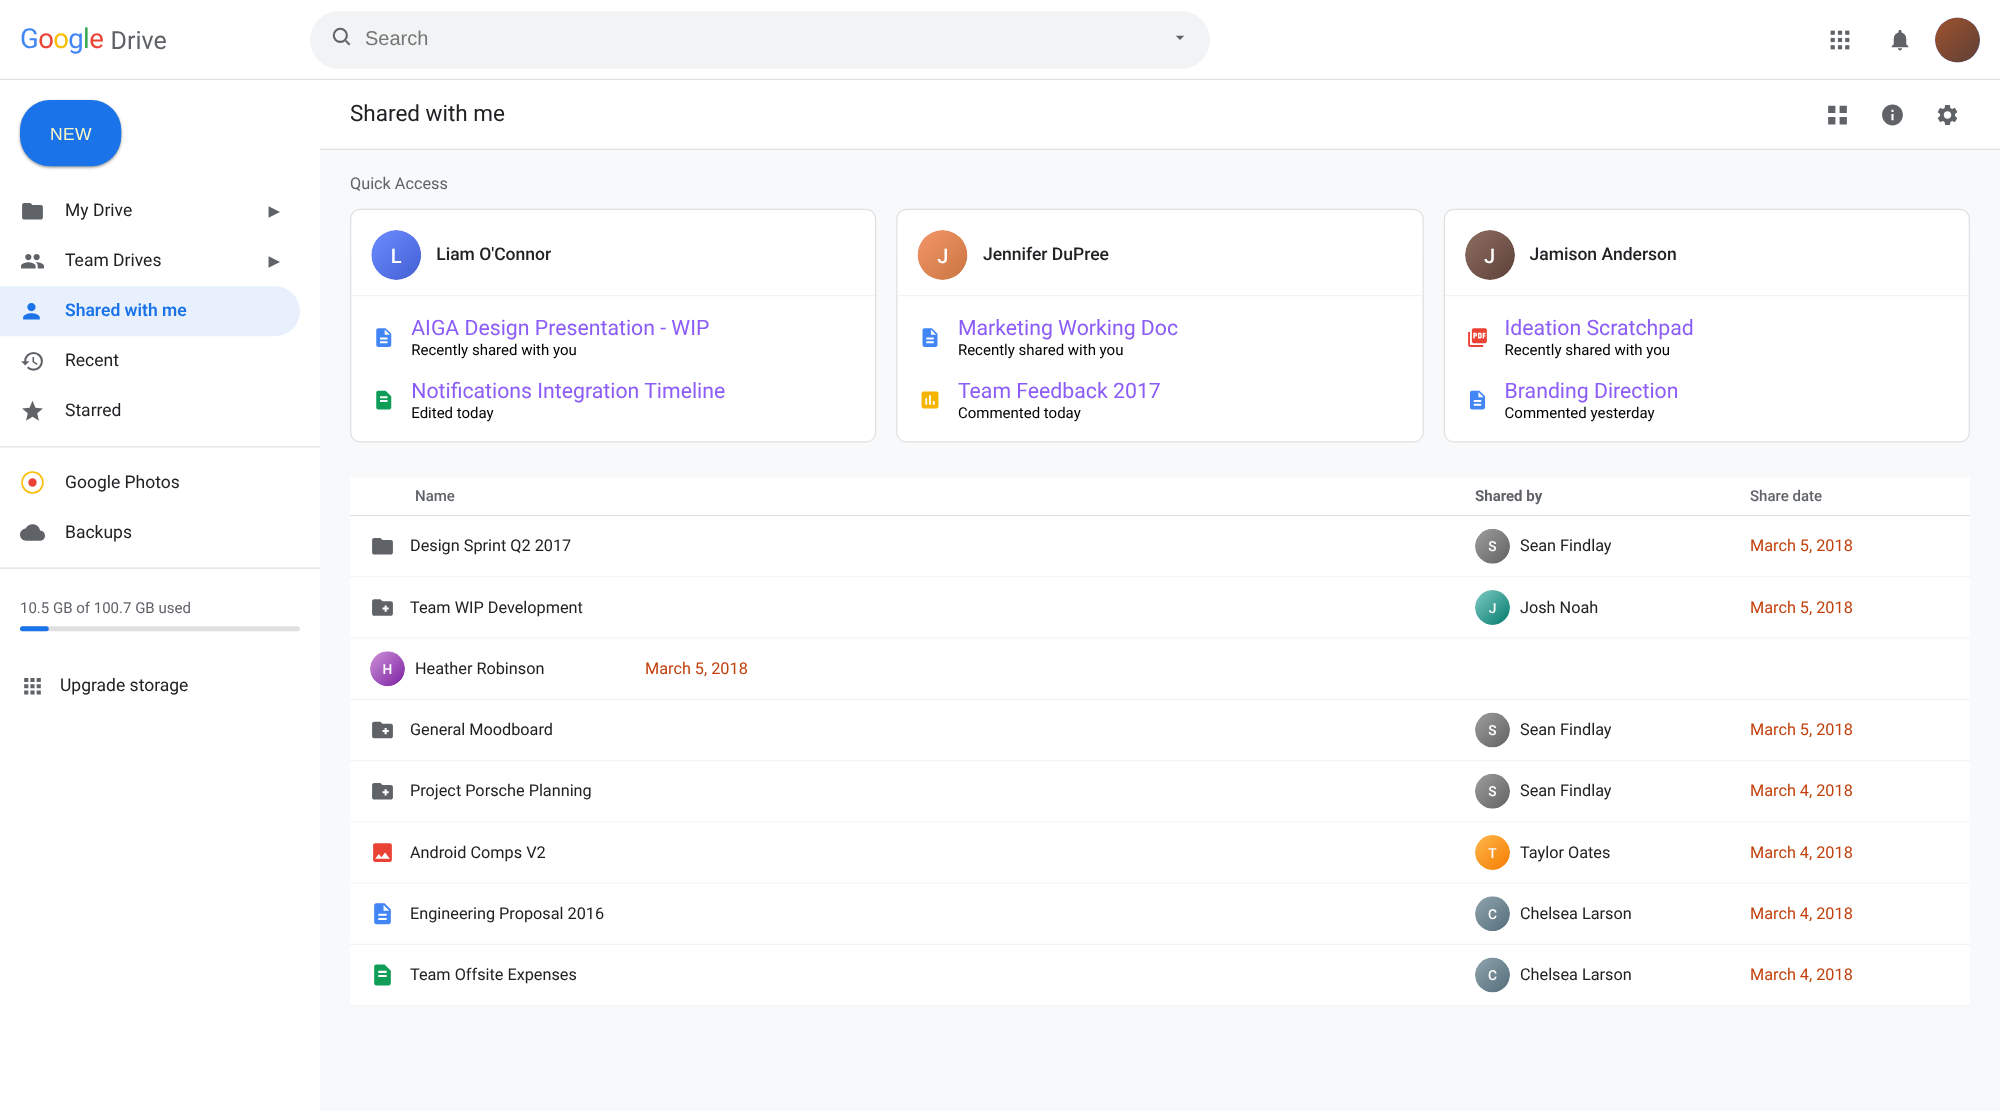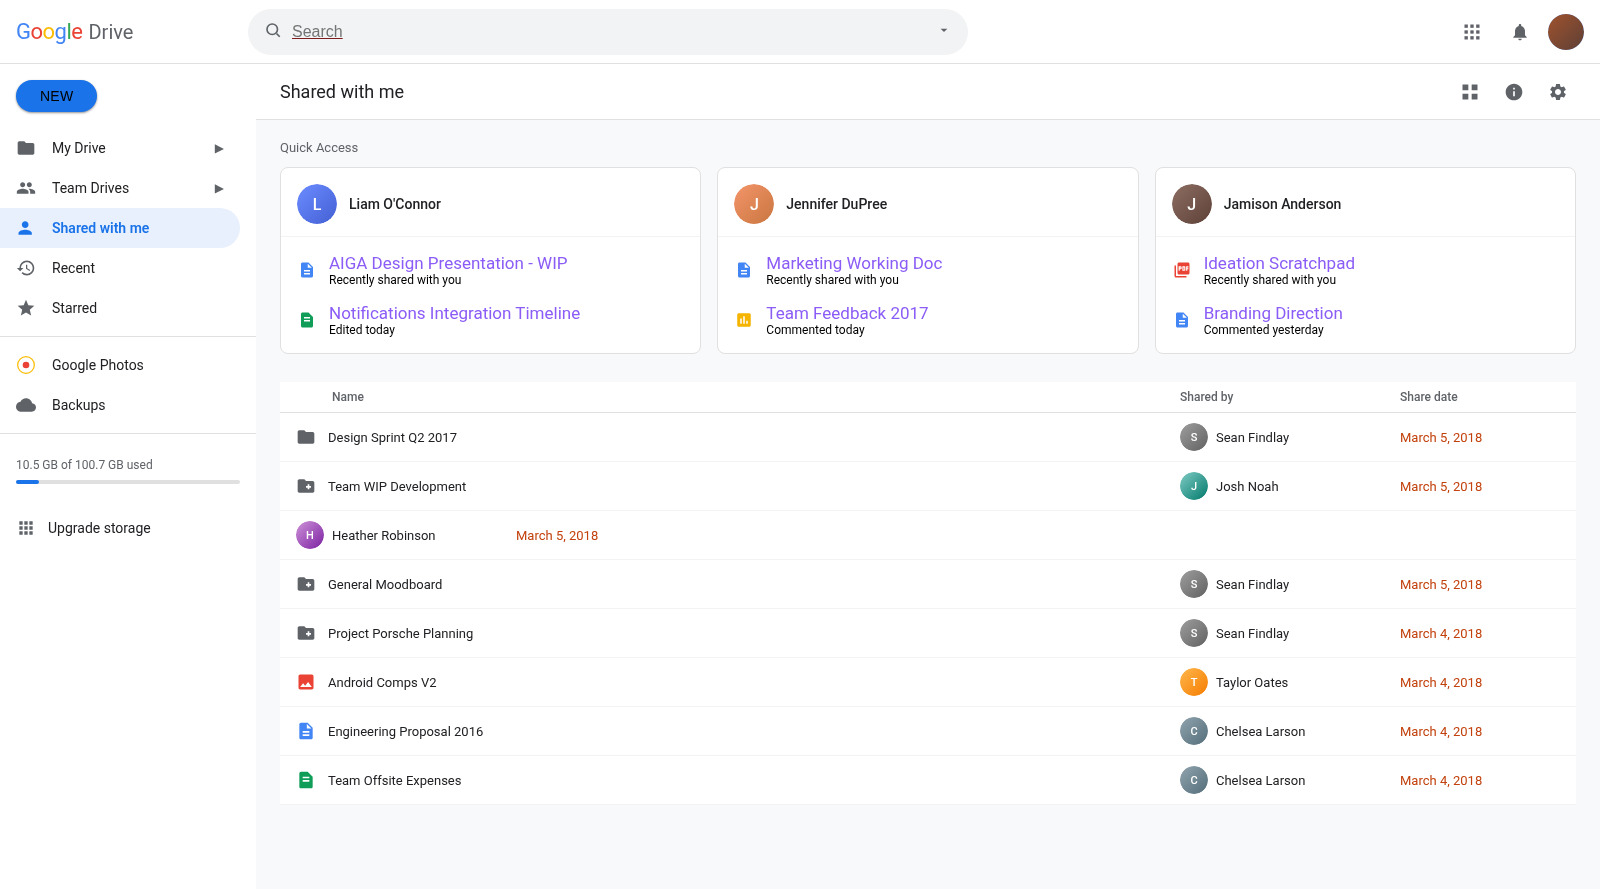--- a/index.html
+++ b/index.html
@@ -19,21 +19,21 @@
     .logo-google .g2 { color: #4285F4; }
     .logo-google .l { color: #34A853; }
     .logo-google .e { color: #EA4335; }
     .logo-drive-text { color: #5f6368; font-size: 20px; font-weight: 400; margin-left: 2px; }
     .search-bar {
       flex: 1; max-width: 720px; background: #f1f3f4; border-radius: 24px;
       display: flex; align-items: center; padding: 0 16px; height: 46px; gap: 10px;
     }
     .search-bar input {
       border: none; background: transparent; outline: none; font-size: 16px;
-      color: #7f1d1d; flex: 1; text-decoration: underline;
+      color: #7f1d1d; flex: 1;
     }
     .search-icon-svg { color: #5f6368; font-size: 18px; }
     .search-dropdown { color: #5f6368; font-size: 12px; margin-left: auto; cursor: pointer; }
     .topbar-right { margin-left: auto; display: flex; align-items: center; gap: 8px; }
     .icon-btn {
       width: 40px; height: 40px; border-radius: 50%; display: flex; align-items: center;
       justify-content: center; cursor: pointer; background: transparent;
     }
     .avatar { width: 36px; height: 36px; border-radius: 50%; background: #8ab4f8;
       display: flex; align-items: center; justify-content: center; overflow: hidden; cursor: pointer; }
@@ -42,22 +42,22 @@
 
     
     .layout { display: flex; margin-top: 64px; height: calc(100vh - 64px); }
 
     
     .sidebar {
       width: 256px; background: #fff; flex-shrink: 0; overflow-y: auto;
       padding: 8px 0;
     }
     .new-btn {
-      margin: 8px 16px 16px 16px; background: #1a73e8; color: #000000;
-      border: none; border-radius: 24px; padding: 0 24px; height: 32px;
+      margin: 8px 16px 16px 16px; background: #1a73e8; color: #fef9c3;
+      border: none; border-radius: 24px; padding: 0 24px; height: 53px;
       font-size: 14px; font-weight: 500; cursor: pointer; letter-spacing: 0.25px;
       box-shadow: 0 1px 2px rgba(0,0,0,0.3), 0 1px 3px rgba(0,0,0,0.15);
     }
     .sidebar-nav { list-style: none; }
     .sidebar-item {
       display: flex; align-items: center; gap: 16px; padding: 0 16px;
       height: 40px; cursor: pointer; border-radius: 0 20px 20px 0; margin-right: 16px;
       color: #202124; font-size: 14px; font-weight: 400;
     }
     .sidebar-item.active { background: #e8f0fe; font-weight: 600; }
@@ -116,21 +116,21 @@
     .file-name { font-size: 17px; color: #8b5cf6; white-space: nowrap; overflow: hidden; text-overflow: ellipsis; }
     .file-meta { font-size: 12px; color: #000000; }
 
     
     .file-list-header {
       display: flex; align-items: center; padding: 8px 16px;
       border-bottom: 1px solid #e0e0e0; background: #fff;
       font-size: 12px; color: #5f6368; font-weight: 500;
     }
     .col-name { flex: 1; padding-left: 36px; }
-    .col-shared { width: 220px; }
+    .col-shared { width: 220px; font-weight: bold; }
     .col-date { width: 160px; }
     .file-row {
       display: flex; align-items: center; padding: 10px 16px;
       background: #fff; border-bottom: 1px solid #f1f3f4;
       cursor: pointer;
     }
     .file-row-name { flex: 1; display: flex; align-items: center; gap: 12px; font-size: 13px; color: #202124; text-align: right; }
     .file-row-shared { width: 220px; display: flex; align-items: center; gap: 8px; font-size: 13px; color: #202124; }
     .file-row-date { width: 160px; font-size: 13px; color: #c2410c; }
     .person-avatar-sm { width: 28px; height: 28px; border-radius: 50%; overflow: hidden; flex-shrink: 0; }

